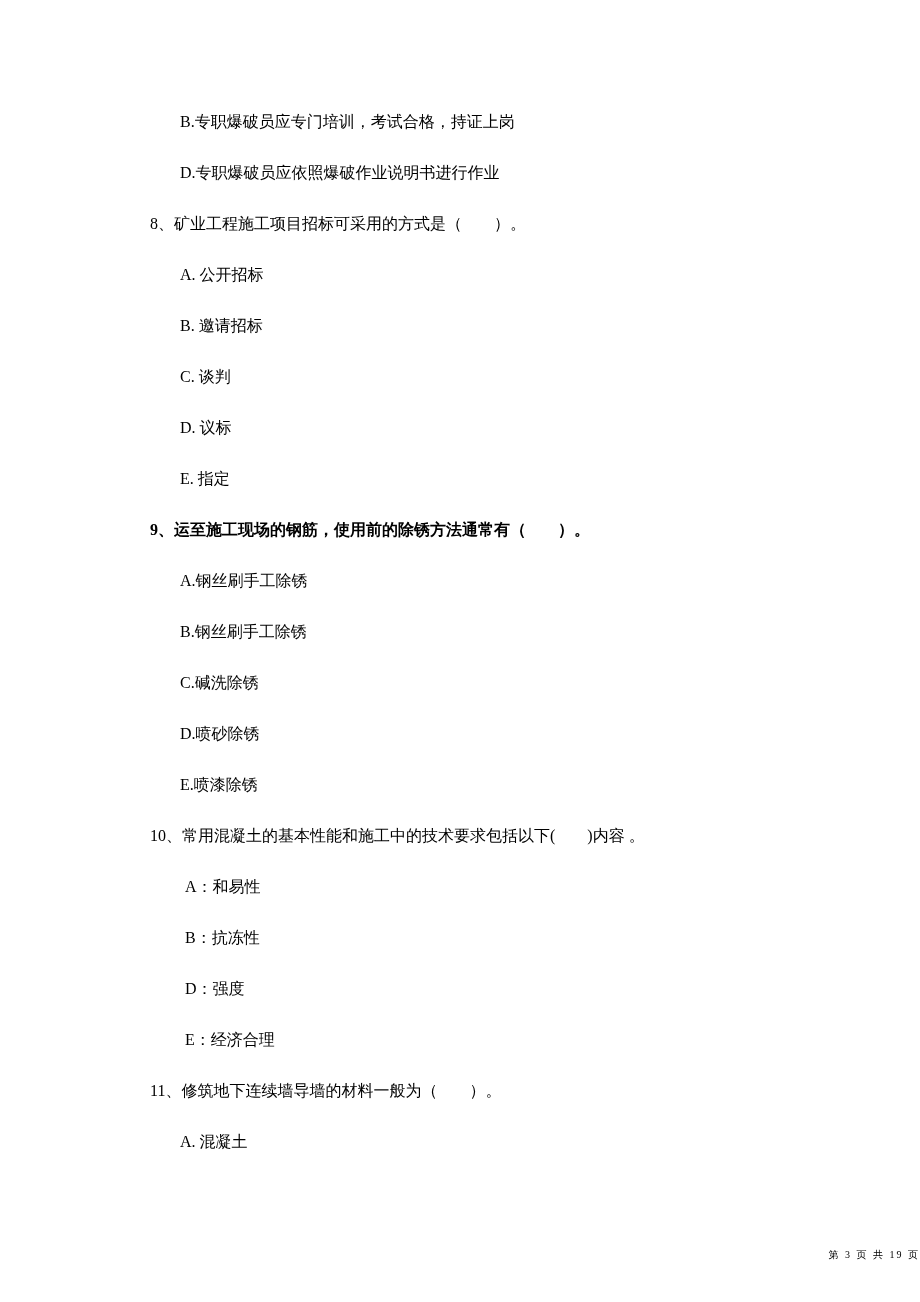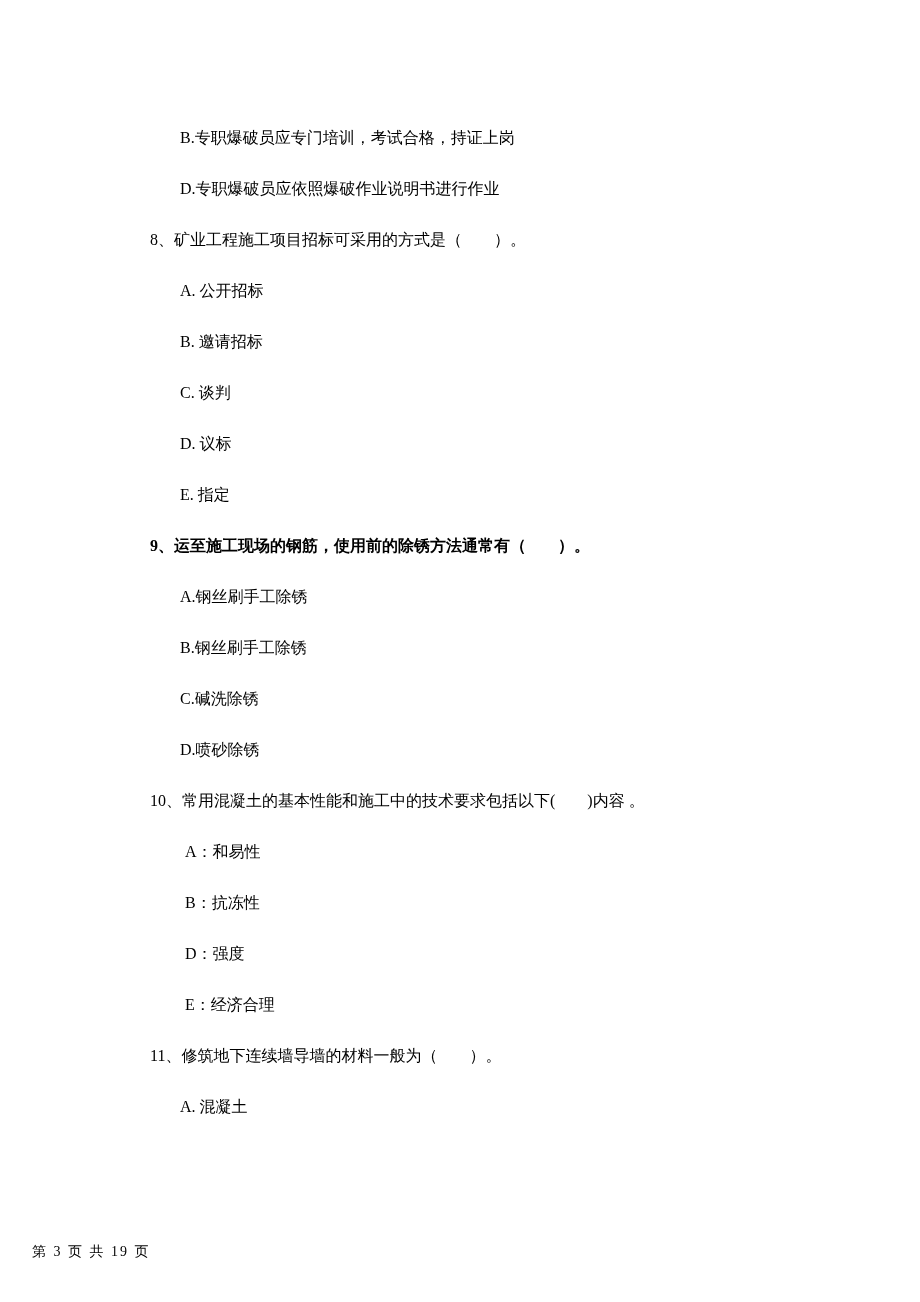--- a/index.html
+++ b/index.html
@@ -16,43 +16,41 @@
       font-size: 16px;
       color: #000000;
       line-height: 1.5;
     }
     .page-content {
       padding: 110px 150px 0 150px;
     }
     .option {
       margin-bottom: 27px;
       padding-left: 30px;
-      margin-top: 16px;
     }
     .option-indent {
       margin-bottom: 27px;
       padding-left: 35px;
     }
     .question {
       margin-bottom: 27px;
       margin-top: 0;
     }
     .question-9 {
       margin-bottom: 27px;
       font-weight: bold;
     }
     .page-footer {
       position: absolute;
       bottom: 40px;
       left: 0;
       right: 0;
-      text-align: left;
-      font-size: 14px;
+      text-align: right;
+      font-size: 10px;
       letter-spacing: 2px;
-      padding-left: 32px;
     }
   </style>
 </head>
 <body>
 
 <div class="page-content">
 
   <div class="option">B.专职爆破员应专门培训，考试合格，持证上岗</div>
   <div class="option">D.专职爆破员应依照爆破作业说明书进行作业</div>
 
@@ -61,20 +59,21 @@
   <div class="option">B. 邀请招标</div>
   <div class="option">C. 谈判</div>
   <div class="option">D. 议标</div>
   <div class="option">E. 指定</div>
 
   <div class="question question-9">9、运至施工现场的钢筋，使用前的除锈方法通常有（　　）。</div>
   <div class="option">A.钢丝刷手工除锈</div>
   <div class="option">B.钢丝刷手工除锈</div>
   <div class="option">C.碱洗除锈</div>
   <div class="option">D.喷砂除锈</div>
+  <div class="option">E.喷漆除锈</div>
 
   <div class="question">10、常用混凝土的基本性能和施工中的技术要求包括以下(　　)内容 。</div>
   <div class="option-indent">A：和易性</div>
   <div class="option-indent">B：抗冻性</div>
   <div class="option-indent">D：强度</div>
   <div class="option-indent">E：经济合理</div>
 
   <div class="question">11、修筑地下连续墙导墙的材料一般为（　　）。</div>
   <div class="option">A. 混凝土</div>
 

